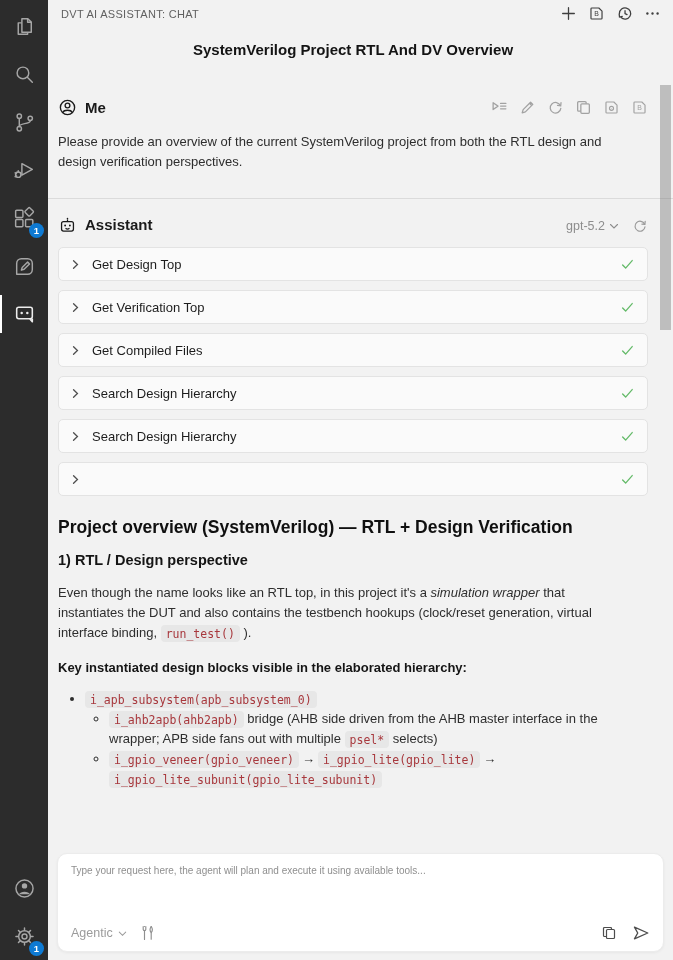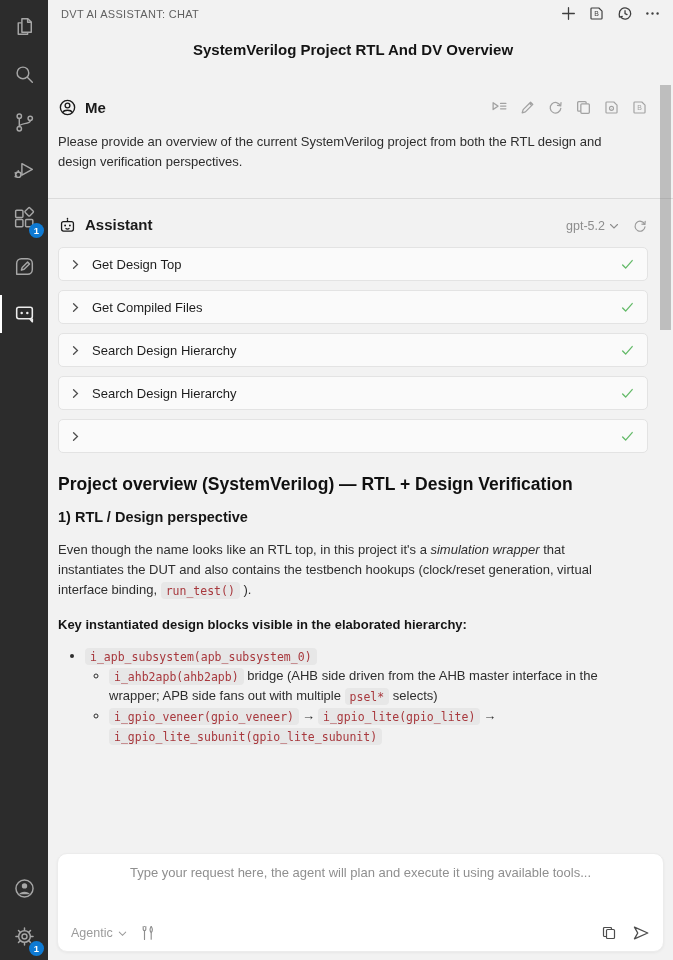--- a/index.html
+++ b/index.html
@@ -56,21 +56,21 @@
   .md-ul { margin:12px 0 0 0; padding-left:27px; list-style:disc; color:#2e2e2e; }
   .md-ul ul { list-style:circle; padding-left:24px; margin:0; }
   .md-ul li { font-size:13px; line-height:20px; max-width:560px; }
   .arrow { color:#2e2e2e; padding:0 3px; }
 
   
   .dock { position:absolute; left:0; right:0; bottom:0; height:108px; background:#f2f2f2; padding:1px 9px 8px; z-index:5; }
   .composer { height:99px; background:#ffffff; border:1px solid #ececec; border-radius:10px; position:relative;
               box-shadow:0 1px 3px rgba(0,0,0,.05); }
   .composer textarea { border:none; outline:none; resize:none; width:100%; height:54px; padding:11px 13px;
-              font-family:"Liberation Sans", sans-serif; font-size:13px; color:#333; background:transparent; border-radius:10px;text-align:center; }
+              font-family:"Liberation Sans", sans-serif; font-size:10px; color:#333; background:transparent; border-radius:10px; }
   .composer textarea::placeholder { color:#8f8f8f; opacity:1; }
   .composer-bar { position:absolute; left:13px; right:13px; bottom:9px; display:flex; align-items:center; gap:12px; }
   .mode { color:#9b9b9b; font-size:12.5px; display:flex; align-items:center; gap:4px; cursor:pointer; }
   .bar-tools { color:#8f8f8f; }
   .bar-right { margin-left:auto; display:flex; align-items:center; gap:15px; color:#4d4d4d; }
 
   .scrollbar-thumb { position:absolute; right:2px; top:85px; width:11px; height:245px; background:rgba(105,105,105,.38); z-index:6; cursor:pointer; }
 
   svg { display:block; }
 </style>
@@ -322,20 +322,33 @@
                 <path d="M2.8 8.6l3.2 3.2 7-8"></path>
               </svg>
             </span>
         </div>
         <div class="tool-card">
           <span class="chev">
               <svg width="13" height="13" viewBox="0 0 12 12" fill="none" stroke="currentColor" stroke-width="1.2" stroke-linecap="round">
                 <path d="M4.2 2.5L7.8 6l-3.6 3.5"></path>
               </svg>
             </span>
+          <span class="tool-label">Get Verification Top</span>
+          <span class="tool-check">
+              <svg width="15" height="15" viewBox="0 0 16 16" fill="none" stroke="currentColor" stroke-width="1.4" stroke-linecap="round" stroke-linejoin="round">
+                <path d="M2.8 8.6l3.2 3.2 7-8"></path>
+              </svg>
+            </span>
+        </div>
+        <div class="tool-card">
+          <span class="chev">
+              <svg width="13" height="13" viewBox="0 0 12 12" fill="none" stroke="currentColor" stroke-width="1.2" stroke-linecap="round">
+                <path d="M4.2 2.5L7.8 6l-3.6 3.5"></path>
+              </svg>
+            </span>
           <span class="tool-label">Get Compiled Files</span>
           <span class="tool-check">
               <svg width="15" height="15" viewBox="0 0 16 16" fill="none" stroke="currentColor" stroke-width="1.4" stroke-linecap="round" stroke-linejoin="round">
                 <path d="M2.8 8.6l3.2 3.2 7-8"></path>
               </svg>
             </span>
         </div>
         <div class="tool-card">
           <span class="chev">
               <svg width="13" height="13" viewBox="0 0 12 12" fill="none" stroke="currentColor" stroke-width="1.2" stroke-linecap="round">

